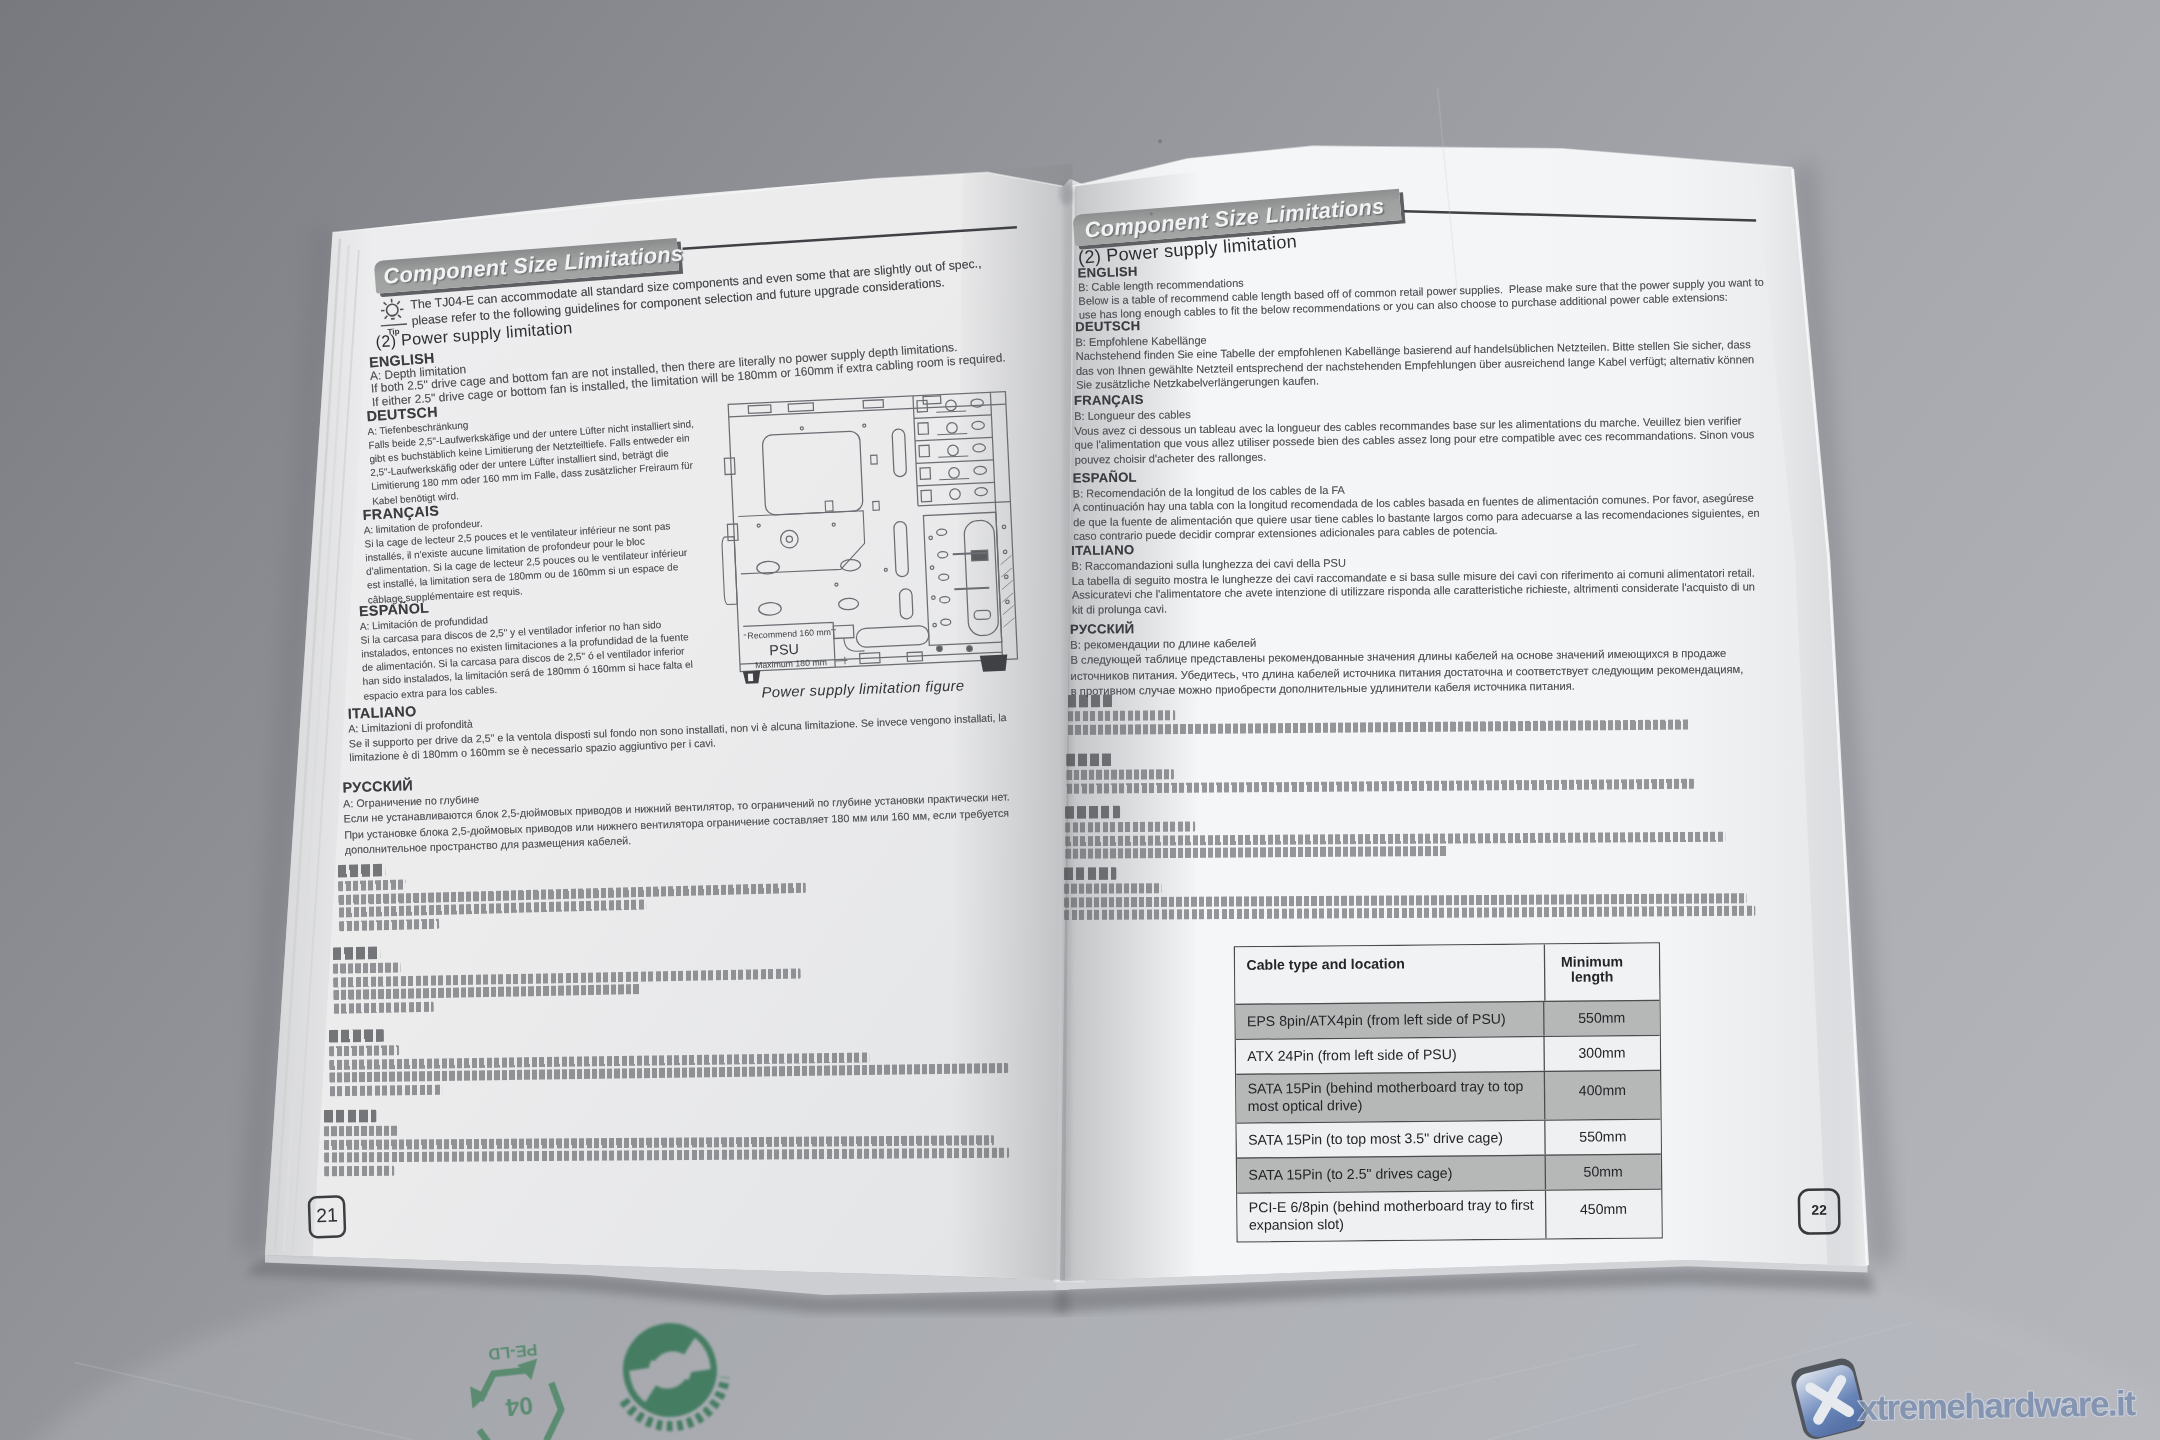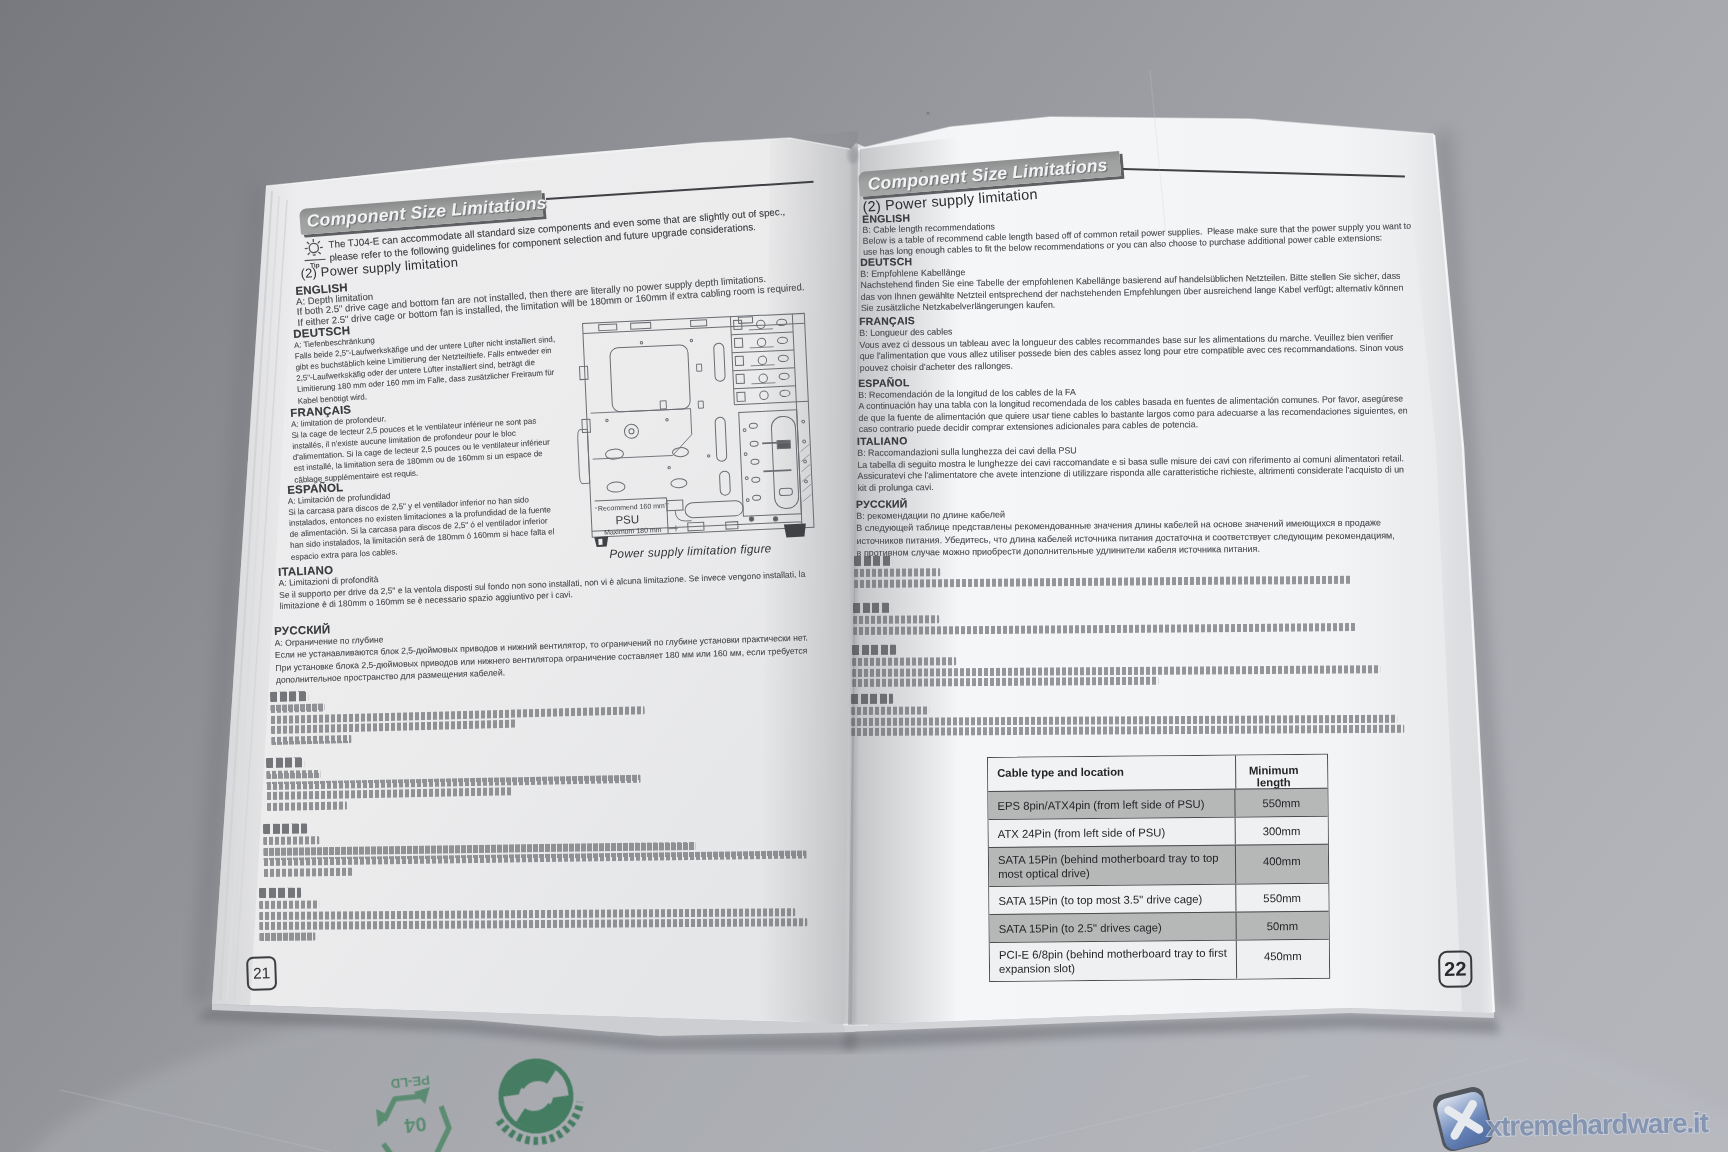--- a/index.html
+++ b/index.html
@@ -396,21 +396,21 @@
 <div class="bar" style="width:78px;height:7.5px;margin-bottom:3px;"></div>
 <div class="bar" style="width:546px;height:8px;margin-bottom:2.8px;"></div>
 <div class="bar" style="width:553px;height:8px;"></div>
 </div>
 
 <div class="blk" style="left:987px;top:757px;transform:rotate(-0.55deg);width:341px;font-size:11.3px;color:#232527;">
 <div style="border:1.3px solid #4a4c4e;">
 
 <div style="display:flex;background:#f1f2f4;">
 <div style="width:238px;padding:9px 0 8px 9px;font-weight:bold;border-right:1.3px solid #4a4c4e;">Cable type and location</div>
-<div style="width:75px;font-weight:bold;text-align:center;padding:9px 0 0 0;">Minimum length</div>
+<div style="width:75px;font-weight:bold;text-align:center;padding:9px 0 12px 0;">Minimum length</div>
 </div>
 
 <div style="display:flex;background:#b6b8b8;border-top:1.3px solid #4a4c4e;">
 <div style="width:238px;padding:8px 0 7px 9px;border-right:1.3px solid #4a4c4e;">EPS 8pin/ATX4pin (from left side of PSU)</div>
 <div style="width:93px;text-align:center;padding:8px 0 7px 0;">550mm</div>
 </div>
 
 <div style="display:flex;background:#eff0f2;border-top:1.3px solid #4a4c4e;">
 <div style="width:238px;padding:8px 0 7px 9px;border-right:1.3px solid #4a4c4e;">ATX 24Pin (from left side of PSU)</div>
 <div style="width:93px;text-align:center;padding:8px 0 7px 0;">300mm</div>
@@ -431,21 +431,21 @@
 <div style="width:93px;text-align:center;padding:8px 0 7px 0;">50mm</div>
 </div>
 
 <div style="display:flex;background:#eff0f2;border-top:1.3px solid #4a4c4e;">
 <div style="width:238px;padding:5px 0 5px 9px;border-right:1.3px solid #4a4c4e;line-height:14px;">PCI-E 6/8pin (behind motherboard tray to first<br>expansion slot)</div>
 <div style="width:93px;text-align:center;padding:10px 0 0 0;">450mm</div>
 </div>
 </div>
 </div>
 
-<div class="blk" style="left:1438px;top:951px;width:30px;height:33px;border:2.6px solid #36383b;border-radius:9px;transform:rotate(-1deg);color:#27292c;font-size:20px;font-weight:bold;text-align:center;line-height:33px;">22</div>
+<div class="blk" style="left:1438px;top:951px;width:30px;height:33px;border:2.6px solid #36383b;border-radius:9px;transform:rotate(-1deg);color:#27292c;font-size:11px;font-weight:bold;text-align:center;line-height:33px;">22</div>
 </div>
 
 <svg id="fgsvg" width="1728" height="1152" viewBox="0 0 1728 1152" style="position:absolute;left:0;top:0">
 <defs>
 <linearGradient id="wmG" x1="0" y1="0" x2="0.3" y2="1">
  <stop offset="0" stop-color="#e8edf5"></stop>
           <stop offset=".35" stop-color="#9fb4d8"></stop>
           <stop offset=".7" stop-color="#5f7fb8"></stop>
           <stop offset="1" stop-color="#4a69a5"></stop>
 </linearGradient>

